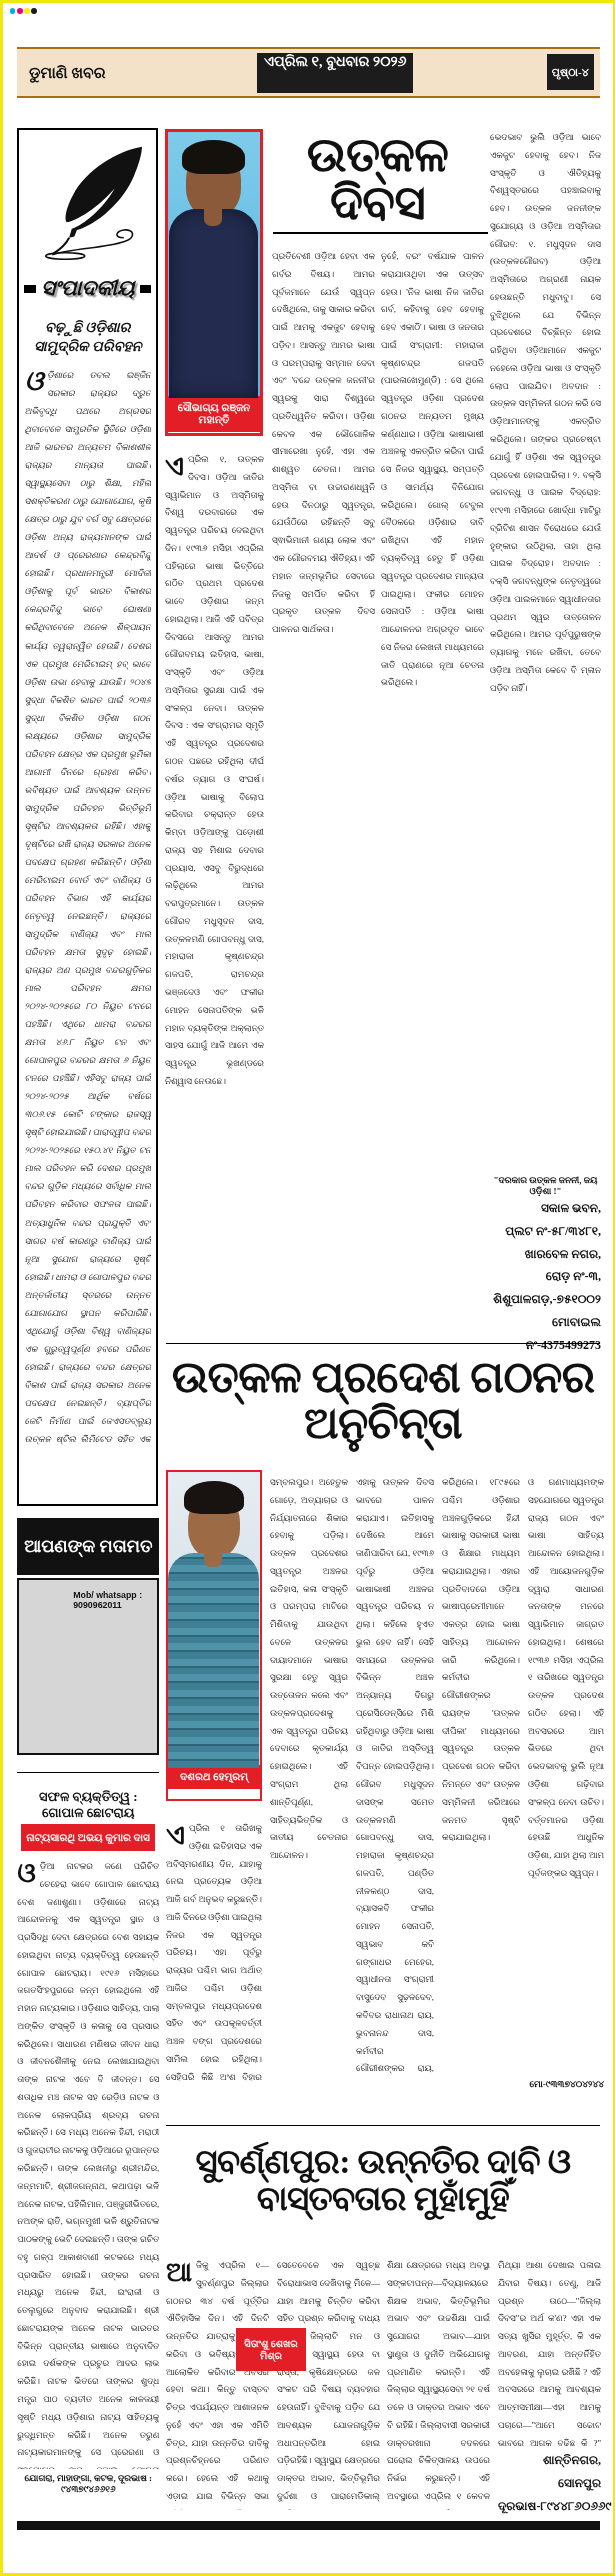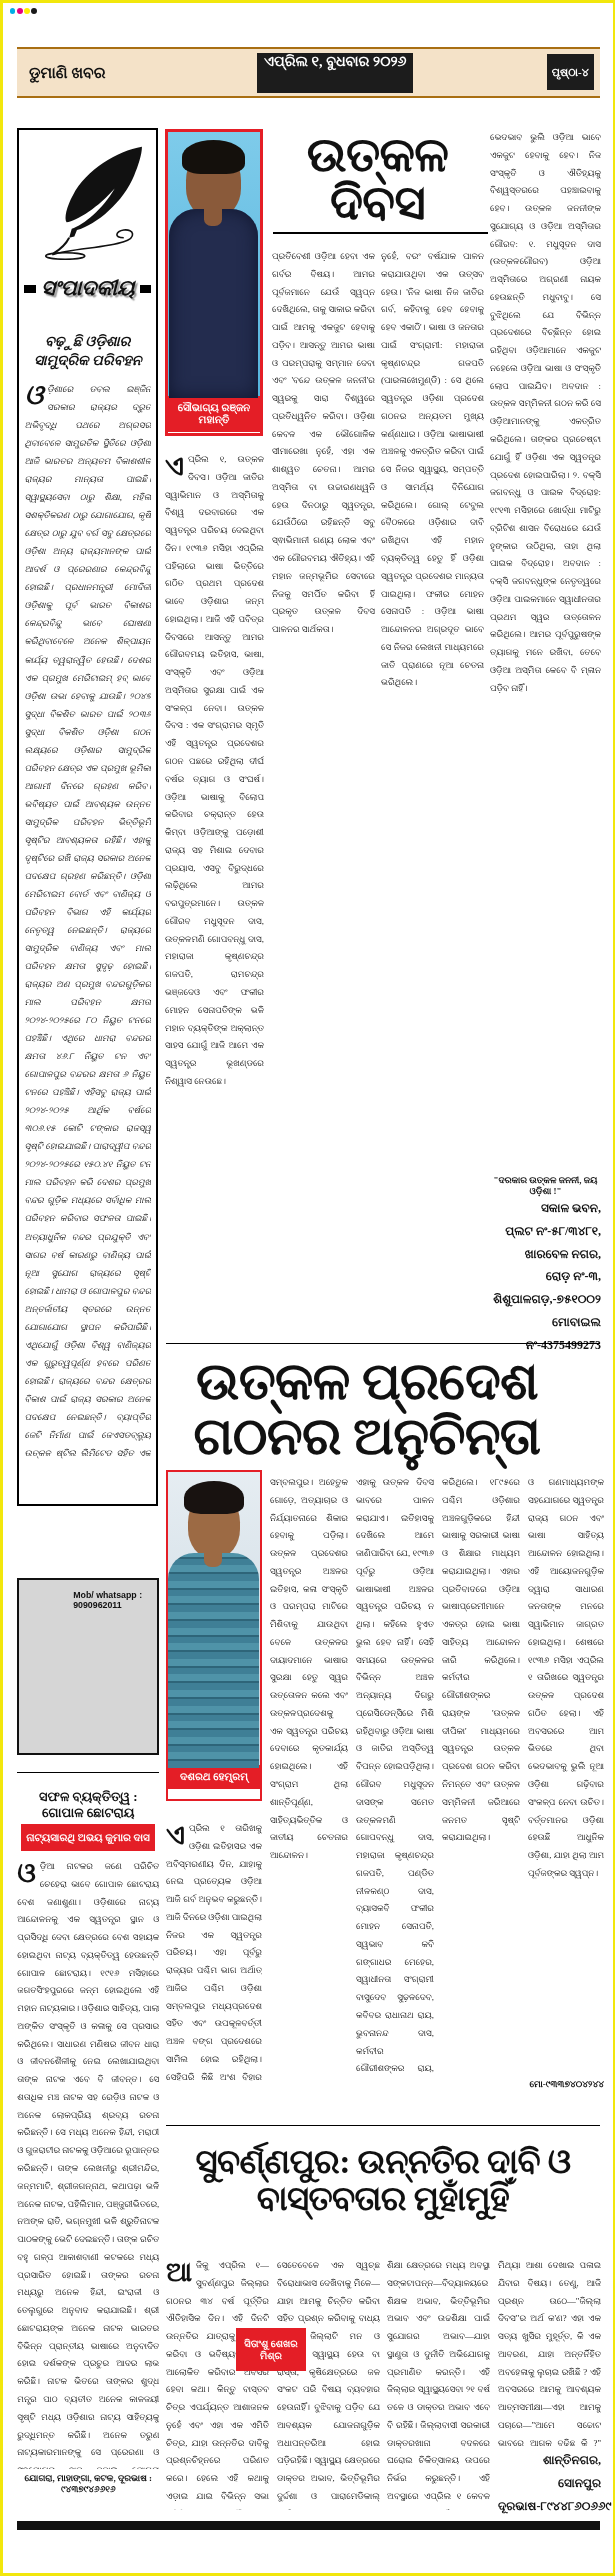--- a/index.html
+++ b/index.html
@@ -17,21 +17,21 @@
   .mast-date{position:absolute;left:240px;top:3.9px;width:156px;height:40px;background:#1c1c1c;
     color:#fff;display:flex;align-items:flex-start;justify-content:center;font-weight:bold;font-size:14.3px;}
   .mast-page{position:absolute;right:6.5px;top:5.2px;width:47px;height:36px;background:#1c1c1c;
     color:#fff;display:flex;align-items:center;justify-content:center;font-weight:bold;font-size:11px;}
   
   .edit-box{left:14.3px;top:125px;width:141px;height:1378px;border:2px solid #000;padding:3.9px 5.2px;overflow:hidden;font-style:italic;}
   .quill{width:100%;height:140px;display:flex;align-items:center;justify-content:center;}
   .edit-title{display:flex;align-items:center;justify-content:center;gap:5.2px;margin-top:2.6px;}
   .edit-title .bar{width:18px;height:8.5px;background:#000;}
   .edit-title .word{font-size:21.5px;font-weight:bold;text-shadow:2px 2px 1.3px #999;}
-  .edit-head{margin-top:31px;font-size:14.3px;font-weight:bold;text-align:center;line-height:1.3;}
+  .edit-head{margin-top:17px;font-size:14.3px;font-weight:bold;text-align:center;line-height:1.3;}
   .edit-body{margin-top:10.4px;font-size:8.8px;line-height:2.05;text-align:justify;overflow:hidden;height:1081px;}
   
   .op-title{left:14.3px;top:1515px;width:142px;height:57px;background:#111;color:#fff;
     display:flex;align-items:center;justify-content:center;font-size:17.6px;font-weight:bold;}
   .op-box{left:14.3px;top:1575px;width:142px;height:177px;background:#d6d6d6;border:2px solid #111;
     padding:5.2px 5.9px;overflow:hidden;}
   .op-body{font-size:8.8px;line-height:1.75;text-align:justify;}
   .op-contact{font-family:"Liberation Sans",sans-serif;font-weight:bold;font-size:8.8px;margin-top:4.6px;margin-left:48px;}
   .rule{background:#000;height:2px;}
   
@@ -120,35 +120,38 @@
     <div style="font-weight:bold;text-align:center;font-size:9px;">"ଦରକାର ଉତ୍କଳ ଜନନୀ, ଜୟ ଓଡ଼ିଶା !"</div>
     <div class="sig">
       <div>ସକାଳ ଭବନ,</div>
       <div>ପ୍ଲଟ ନଂ-୫୮/୩୪୮୧, ଖାରବେଳ ନଗର,</div>
       <div>ରୋଡ଼ ନଂ-୩,</div>
       <div>ଶିଶୁପାଳଗଡ଼,-୭୫୧୦୦୨</div>
       <div>ମୋବାଇଲ ନଂ-4375499273</div>
     </div>
   </div>
 
+  <div class="abs op-title">
+    <span>ଆପଣଙ୍କ ମତାମତ</span>
+  </div>
   <div class="abs op-box">
     <div class="op-contact">Mob/ whatsapp :   9090962011</div>
 
   </div>
   <div class="abs rule" style="left:14.3px;top:1769px;width:142px;height:1.3px;"></div>
 
   <div class="abs succ-head">ସଫଳ ବ୍ୟକ୍ତିତ୍ୱ : ଗୋପାଳ ଛୋଟରାୟ</div>
   <div class="abs succ-byline">
     <span>ନାଟ୍ୟସାରଥି ଅଭୟ କୁମାର ଦାସ</span>
   </div>
   <div class="abs succ-body col lead">ଓଡ଼ିଆ ନାଟକର ଜଣେ ପରିଚିତ ଚେହେରା ଭାବେ ଗୋପାଳ ଛୋଟରାୟ ବେଶ ଜଣାଶୁଣା। ଓଡ଼ିଶାରେ ନାଟ୍ୟ ଆନ୍ଦୋଳନକୁ ଏକ ସ୍ୱତନ୍ତ୍ର ସ୍ଥାନ ଓ ପ୍ରସିଦ୍ଧି ଦେବା କ୍ଷେତ୍ରରେ ବେଶ ସହାୟକ ହୋଇଥିବା ନାଟ୍ୟ ବ୍ୟକ୍ତିତ୍ୱ ହେଉଛନ୍ତି ଗୋପାଳ ଛୋଟରାୟ। ୧୯୧୬ ମସିହାରେ ଜଗତସିଂହପୁରରେ ଜନ୍ମ ହୋଇଥିଲେ ଏହି ମହାନ ନାଟ୍ୟକାର। ଓଡ଼ିଶାର ସାହିତ୍ୟ, ପାଲା ଅଙ୍କିତ ସଂସ୍କୃତି ଓ କଳାକୁ ସେ ପ୍ରସାର କରିଥିଲେ। ସାଧାରଣ ମଣିଷର ଜୀବନ ଧାରା ଓ ଜୀବନଶୈଳୀକୁ ନେଇ ଲେଖାଯାଇଥିବା ତାଙ୍କ ନାଟକ ଏବେ ବି ଜୀବନ୍ତ। ସେ ଶତାଧିକ ମଞ୍ଚ ନାଟକ ସହ ରେଡ଼ିଓ ନାଟକ ଓ ଅନେକ ଲୋକପ୍ରିୟ ଶ୍ରବ୍ୟ ରଚନା କରିଛନ୍ତି। ସେ ମଧ୍ୟ ଅନେକ ହିନ୍ଦୀ, ମରାଠୀ ଓ ଗୁଜରାଟୀର ନାଟକକୁ ଓଡ଼ିଆରେ ରୂପାନ୍ତର କରିଛନ୍ତି। ତାଙ୍କ ଲେଖନୀରୁ ଶ୍ରୀମନ୍ଦିର, ଜନ୍ମମାଟି, ଶ୍ରୀଜଗନ୍ନାଥ, କଥାପଢ଼ା ଭଳି ଅନେକ ନାଟକ, ପହିଲିମାନ, ପଞ୍ଜୁରୀଭିତରେ, ନଅଙ୍କ ରାତି, ଭଗ୍ନମୁଖୀ ଭଳି ଶ୍ରୁତିନାଟକ ପାଠକଙ୍କୁ ଭେଟି ଦେଇଛନ୍ତି। ତାଙ୍କ ରଚିତ ବହୁ ଗଳ୍ପ ଆକାଶବାଣୀ କଟକରେ ମଧ୍ୟ ପ୍ରସାରିତ ହୋଇଛି। ତାଙ୍କର ରଚନା ମଧ୍ୟରୁ ଅନେକ ହିନ୍ଦୀ, ଇଂରାଜୀ ଓ ତେଲୁଗୁରେ ଅନୁବାଦ କରାଯାଇଛି। ଶ୍ରୀ ଛୋଟରାୟଙ୍କ ଅନେକ ନାଟକ ଭାରତର ବିଭିନ୍ନ ପ୍ରାନ୍ତୀୟ ଭାଷାରେ ଅନୁବାଦିତ ହୋଇ ଦର୍ଶକଙ୍କ ପ୍ରଚୁର ଆଦର ଲାଭ କରିଛି। ନାଟକ ଭିତରେ ତାଙ୍କର ଶୁଦ୍ଧ ମନ୍ତ୍ର ପାଠ ବ୍ୟତୀତ ଅନେକ କାଳଜୟୀ ସୃଷ୍ଟି ମଧ୍ୟ ଓଡ଼ିଶାର ନାଟ୍ୟ ସାହିତ୍ୟକୁ ରୁଦ୍ଧିମନ୍ତ କରିଛି। ଅନେକ ତରୁଣ ନାଟ୍ୟକାରମାନଙ୍କୁ ସେ ପ୍ରେରଣା ଓ ସହଯୋଗର ହାତ ବଢ଼ାଇ ଯୋଗ୍ୟ ଆଧ୍ୟାତ୍ମିକ ନାଟ୍ୟକାର ଭାବେ ପ୍ରତିଷ୍ଠା କରିବାରେ ଭୂମିକା ତୁଲାଇଛନ୍ତି। ୨୦୦୨ ମସିହାରେ ପଦ୍ମଶ୍ରୀ, ୨୦୦୦ରେ ଶାରଳା, ୧୯୯୨ରେ ବିଷୁବ, ୧୯୮୨ରେ ସାହିତ୍ୟ ଏକାଡେମୀ, କେନ୍ଦ୍ର ସାହିତ୍ୟ ନାଟକ ଏକାଡେମୀ ଭଳି ଅନେକ ସମ୍ମାନଜନକ ପୁରସ୍କାରରେ ସମ୍ମାନିତ ହୋଇଛନ୍ତି ଏହି ନାଟ୍ୟକାର। ୨୦୦୩ ମସିହାରେ ଏହି ମହାନ ଲେଖକ ତଥା ନାଟ୍ୟକାର ଇହଧାମ ପରିତ୍ୟାଗ କରିଥିଲେ।</div>
   <div class="abs succ-foot">ଯୋଗରା, ମାହାଙ୍ଗା, କଟକ, ଦୂରଭାଷ : ୯୪୩୭୯୪୬୬୧୬</div>
 
   <div class="abs rule" style="left:163px;top:1340px;width:434px;height:1.3px;"></div>
-  <div class="abs bighead" style="left:147px;top:1352px;width:434px;font-size:52px;line-height:1.05;">ଉତ୍କଳ ପ୍ରଦେଶ ଗଠନର ଅନୁଚିନ୍ତା</div>
+  <div class="abs bighead" style="left:163px;top:1352px;width:434px;font-size:44px;line-height:1.05;">ଉତ୍କଳ ପ୍ରଦେଶ ଗଠନର ଅନୁଚିନ୍ତା</div>
 
   <div class="abs photo" style="left:163px;top:1467px;width:96px;height:331px;border-width:2.6px;">
     <div class="img" style="height:293px;background:linear-gradient(#e6edf2,#c7d6e0);">
       <div style="position:absolute;left:19.5px;top:19.5px;width:52px;height:66px;background:#9c6a44;border-radius:46% 46% 44% 44%;"></div>
       <div style="position:absolute;left:15.6px;top:9px;width:60px;height:33px;background:#181210;border-radius:50% 50% 28% 28%;"></div>
       <div class="checks" style="position:absolute;left:0px;top:81px;width:91px;height:215px;border-radius:26px 26px 0 0;"></div>
       <div style="position:absolute;left:36px;top:78px;width:18px;height:17px;background:#9c6a44;border-radius:0 0 40% 40%;"></div>
     </div>
     <div class="cap">ଦଶରଥ ହେମ୍ବ୍ରମ୍</div>
   </div>

